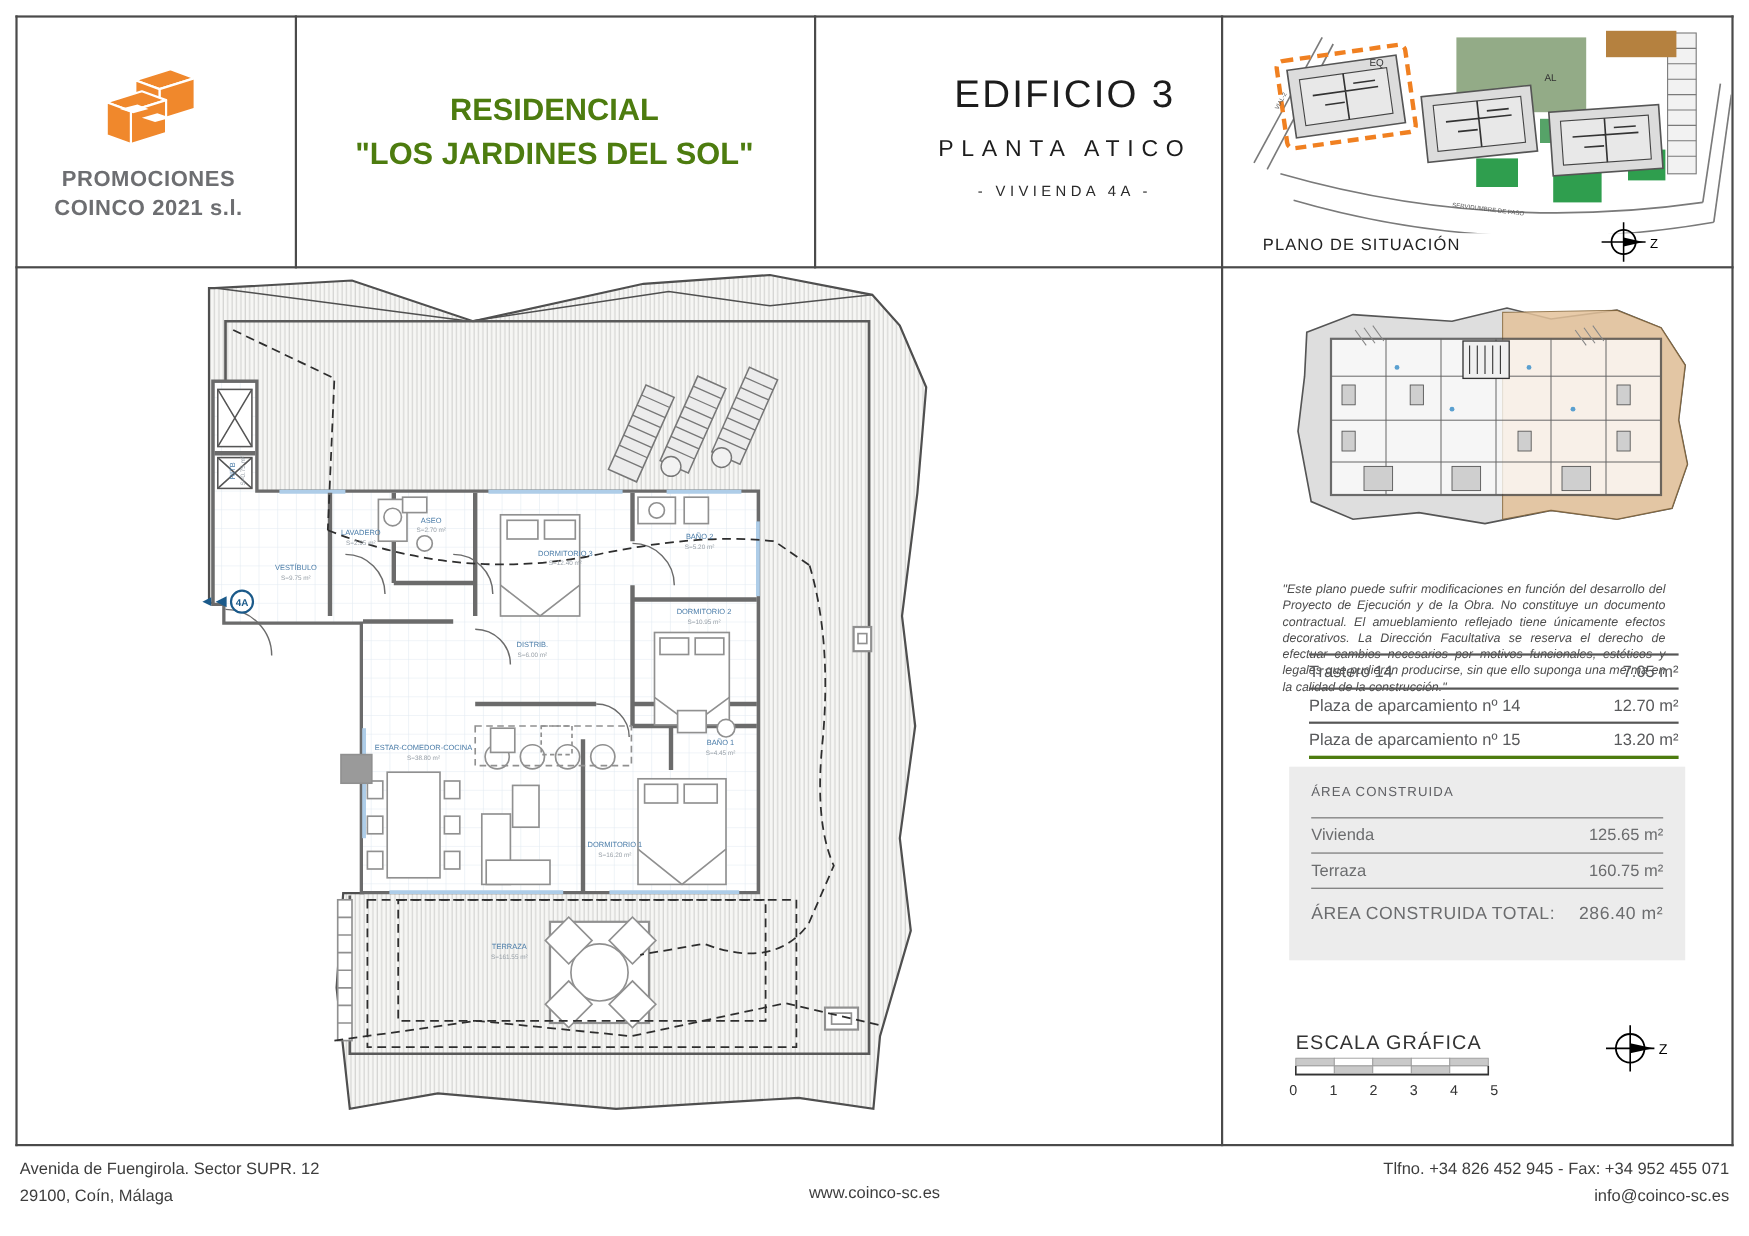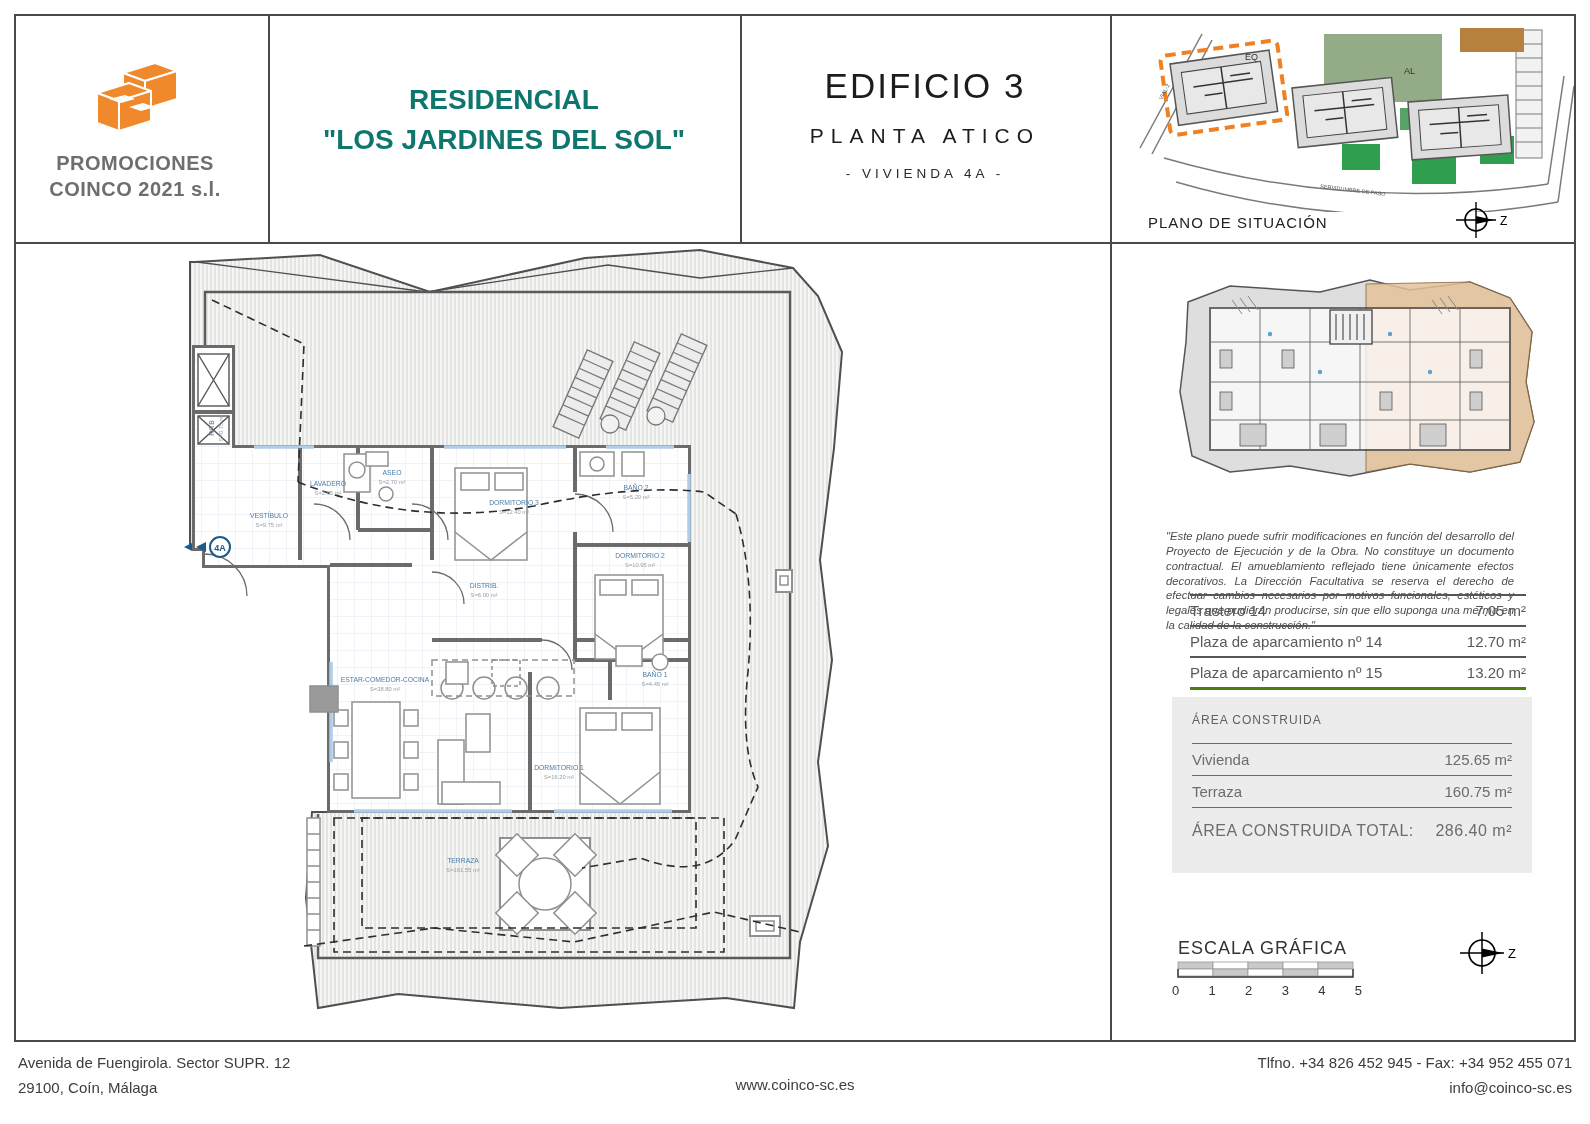--- a/index.html
+++ b/index.html
@@ -4,22 +4,22 @@
 <style>
   html,body{margin:0;padding:0;background:#ffffff;}
   .page{position:relative;width:1590px;height:1124px;background:#fff;overflow:hidden;
         font-family:"Liberation Sans",sans-serif;color:#333;}
   .abs{position:absolute;}
   .line{position:absolute;background:#4a4a4a;}
   
   .logo-text{position:absolute;left:30px;top:150px;width:210px;text-align:center;
              color:#6d6e71;font-weight:700;font-size:20px;line-height:26px;letter-spacing:.5px;}
   .title-cell{position:absolute;left:270px;top:80px;width:468px;text-align:center;
-              font-size:28px;font-weight:700;color:#0f766e;line-height:40px;}
-  .edificio{position:absolute;left:742px;top:66px;width:366px;text-align:center;color:#1c1c1c;}
+              font-size:28px;font-weight:700;color:#4d7c0f;line-height:40px;}
+  .edificio{position:absolute;left:742px;top:66px;width:366px;text-align:center;color:#1c1c1c;padding-left:43px;}
   .edificio .l1{font-size:35px;letter-spacing:2px;font-weight:400;}
   .edificio .l2{font-size:21px;letter-spacing:7px;margin-top:18px;font-weight:400;}
   .edificio .l3{font-size:13.5px;letter-spacing:4px;margin-top:18px;color:#2a2a2a;}
   .sit-caption{position:absolute;left:1148px;top:214px;font-size:15px;letter-spacing:1px;color:#222;}
   
   .disclaimer{position:absolute;left:1166px;top:518px;width:348px;text-align:justify;
               font-style:italic;font-size:11.3px;line-height:14.8px;color:#4d4d4d;}
   .annex{position:absolute;left:1190px;top:594px;width:336px;color:#58595b;font-size:15px;}
   .annex .row{display:flex;justify-content:space-between;align-items:center;height:29px;
               border-top:2px solid #565656;gap:36px;}

